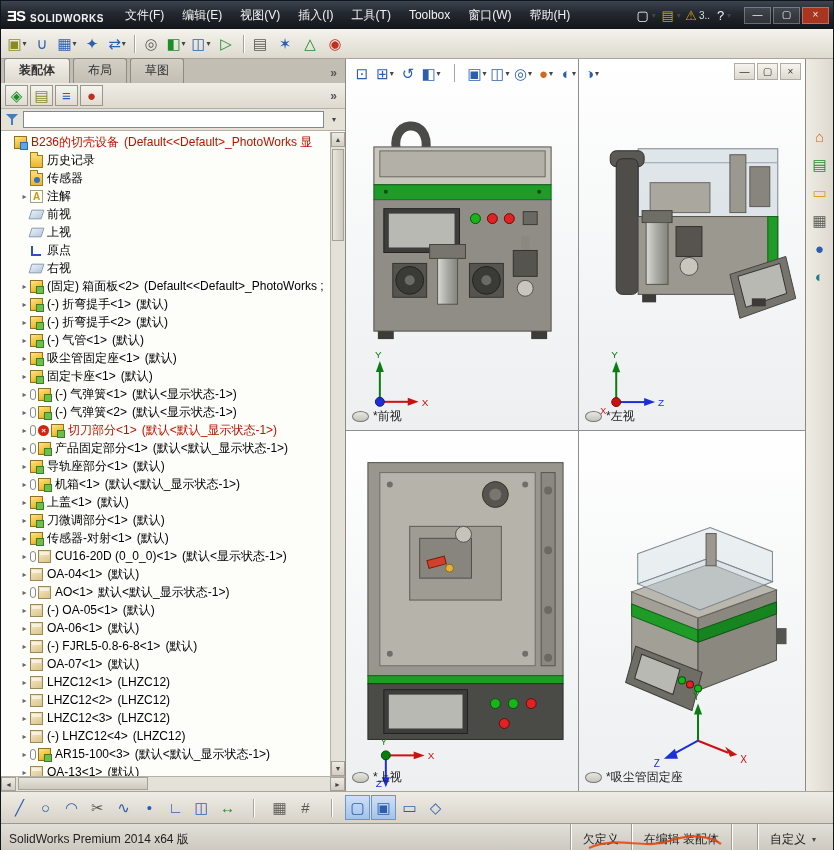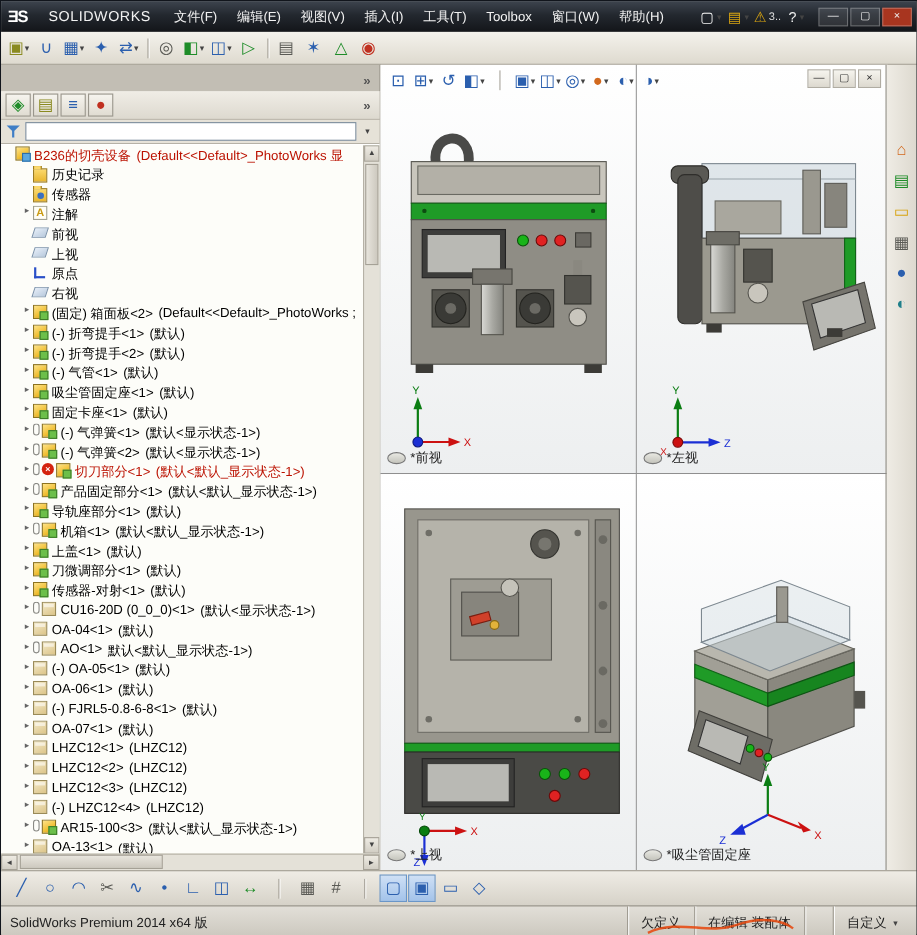--- a/index.html
+++ b/index.html
@@ -2,23 +2,23 @@
 <html><head>
 <meta charset="utf-8">
 <style>
   *{box-sizing:border-box;margin:0;padding:0}
   html,body{width:834px;height:850px;overflow:hidden}
   body{font-family:"Liberation Sans","DejaVu Sans",sans-serif;font-size:12px;background:#c7c3ba;position:relative}
   .app{position:absolute;inset:0;border:1px solid #11151c}
 
   
   .titlebar{position:absolute;left:0;top:0;right:0;height:28px;background:linear-gradient(#3d444e,#23282f 45%,#131519);display:flex;align-items:center;color:#f2f2f2}
-  .logo{display:flex;align-items:flex-start;gap:19px;padding:0 12px 0 6px}
+  .logo{display:flex;align-items:flex-end;gap:5px;padding:0 12px 0 6px}
   .logo-mark{font-weight:bold;font-size:15px;letter-spacing:-1px;color:#fff}
-  .brand{font-weight:normal;font-size:13px;letter-spacing:.5px}
+  .brand{font-weight:bold;font-size:10px;letter-spacing:.5px}
   .menus{display:flex;height:100%}
   .menu-item{padding:0 9px;display:flex;align-items:center;cursor:default}
   .tb-spacer{flex:1}
   .quick{display:flex;align-items:center;gap:1px;padding-right:8px}
   .quick .tbtn{height:20px;color:#eee}
   .quick .tbtn .glyph{font-size:13px}
   .badge{font-size:10px;color:#ddd;margin-left:2px}
   .win-controls{display:flex;gap:2px;padding-right:4px}
   .win-controls .tbtn{width:27px;height:17px;min-width:27px;background:rgba(255,255,255,.10);border:1px solid rgba(255,255,255,.28);color:#eee}
   .win-controls .tbtn .glyph{font-size:10px;color:#eee}
@@ -52,21 +52,21 @@
   .fm-overflow{margin-left:auto;color:#555;font-weight:bold;padding-right:4px;cursor:default}
   .filter-row{height:22px;display:flex;align-items:center;gap:4px;padding:2px 5px;background:#e6e2d8;border-bottom:1px solid #b5b1a6}
   .funnel{position:relative;width:13px;height:13px;flex:none}
   .funnel::before{content:"";position:absolute;left:0;top:1px;border-left:6px solid transparent;border-right:6px solid transparent;border-top:6px solid #3f7ec6}
   .funnel::after{content:"";position:absolute;left:5px;top:6px;width:2px;height:6px;background:#3f7ec6}
   .filter-input{flex:1;height:17px;border:1px solid #7a8a99;background:#fff;font-size:11px;padding:0 3px}
   .filter-caret{font-size:8px;color:#444;width:12px;text-align:center}
 
   .tree-wrap{flex:1;display:flex;overflow:hidden;background:#fdfdf9;border-top:1px solid #fff}
   .tree{flex:1;overflow:hidden;padding-top:1px}
-  .tr{display:flex;align-items:flex-start;height:18px;padding-left:18px;white-space:nowrap;overflow:hidden;color:#000;cursor:default}
+  .tr{display:flex;align-items:center;height:18px;padding-left:18px;white-space:nowrap;overflow:hidden;color:#000;cursor:default}
   .tr.root{padding-left:2px}
   .tr .arrow{width:11px;flex:none;font-size:8px;color:#666;visibility:hidden;text-align:center}
   .tr.a .arrow{visibility:visible}
   .tr .clip{display:none;flex:none;width:6px;height:11px;border:1px solid #8a8a85;border-radius:3px;margin-right:2px}
   .tr.c .clip{display:inline-block}
   .tr .err{display:none;flex:none;width:11px;height:11px;border-radius:50%;background:#d42410;color:#fff;font-size:8px;font-weight:bold;margin-right:2px;align-items:center;justify-content:center}
   .tr.e .err{display:flex}
   .ticon{flex:none;width:13px;height:13px;margin-right:4px;position:relative}
   .i-root .ticon,.i-asm .ticon{background:linear-gradient(150deg,#ffe489,#f0bf35 60%,#cf9c18);border:1px solid #8d731f}
   .i-root .ticon::after{content:"";position:absolute;right:-2px;bottom:-2px;width:6px;height:6px;background:#5aa8e0;border:1px solid #2d6ea8}
@@ -288,20 +288,34 @@
 
       </span>
 
       <span class="tbtn c-red">
         <span class="glyph">◉</span>
 
       </span>
     </div>
 
   <div class="tabstrip">
+    <div style="display:flex">
+
+        <span class="tab active">
+          <span>装配体</span>
+        </span>
+
+        <span class="tab">
+          <span>布局</span>
+        </span>
+
+        <span class="tab">
+          <span>草图</span>
+        </span>
+      </div>
     <span class="tab-overflow">»</span>
   </div>
 
   <div class="panel">
     <div class="fm-tabs">
       <span style="display:flex;gap:2px">
 
           <span class="tbtn c-green">
             <span class="glyph">◈</span>
           </span>

